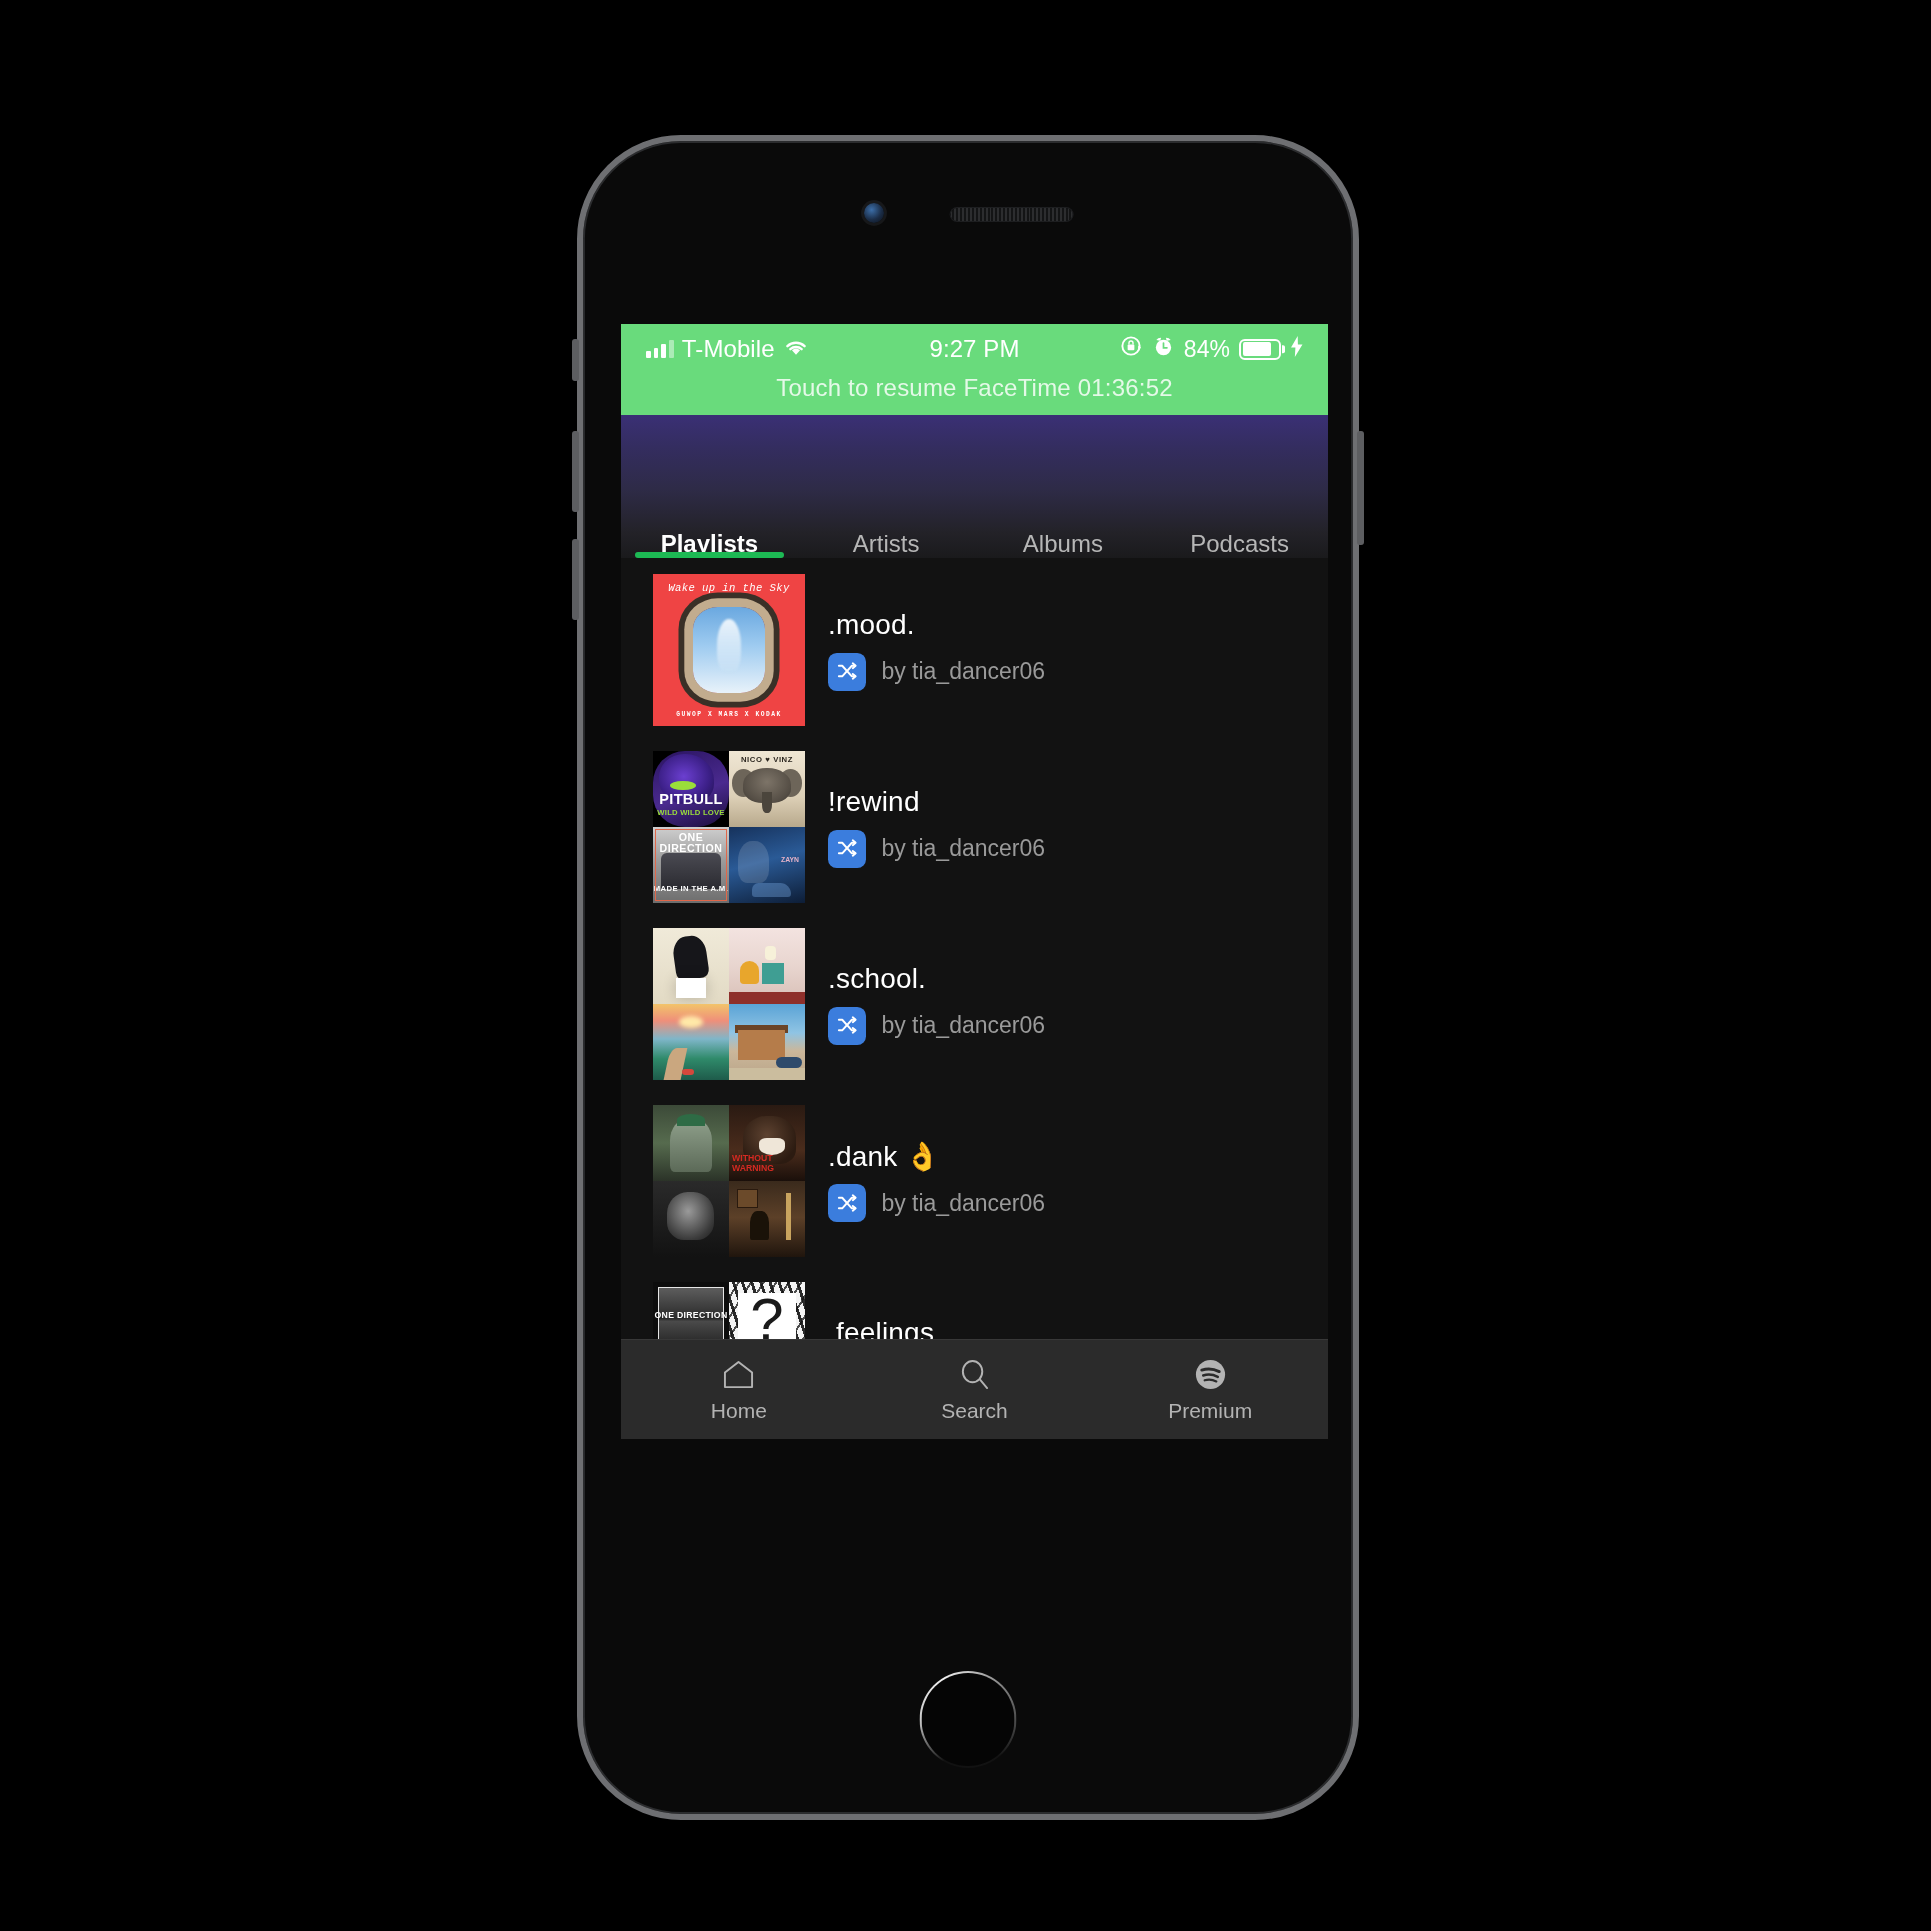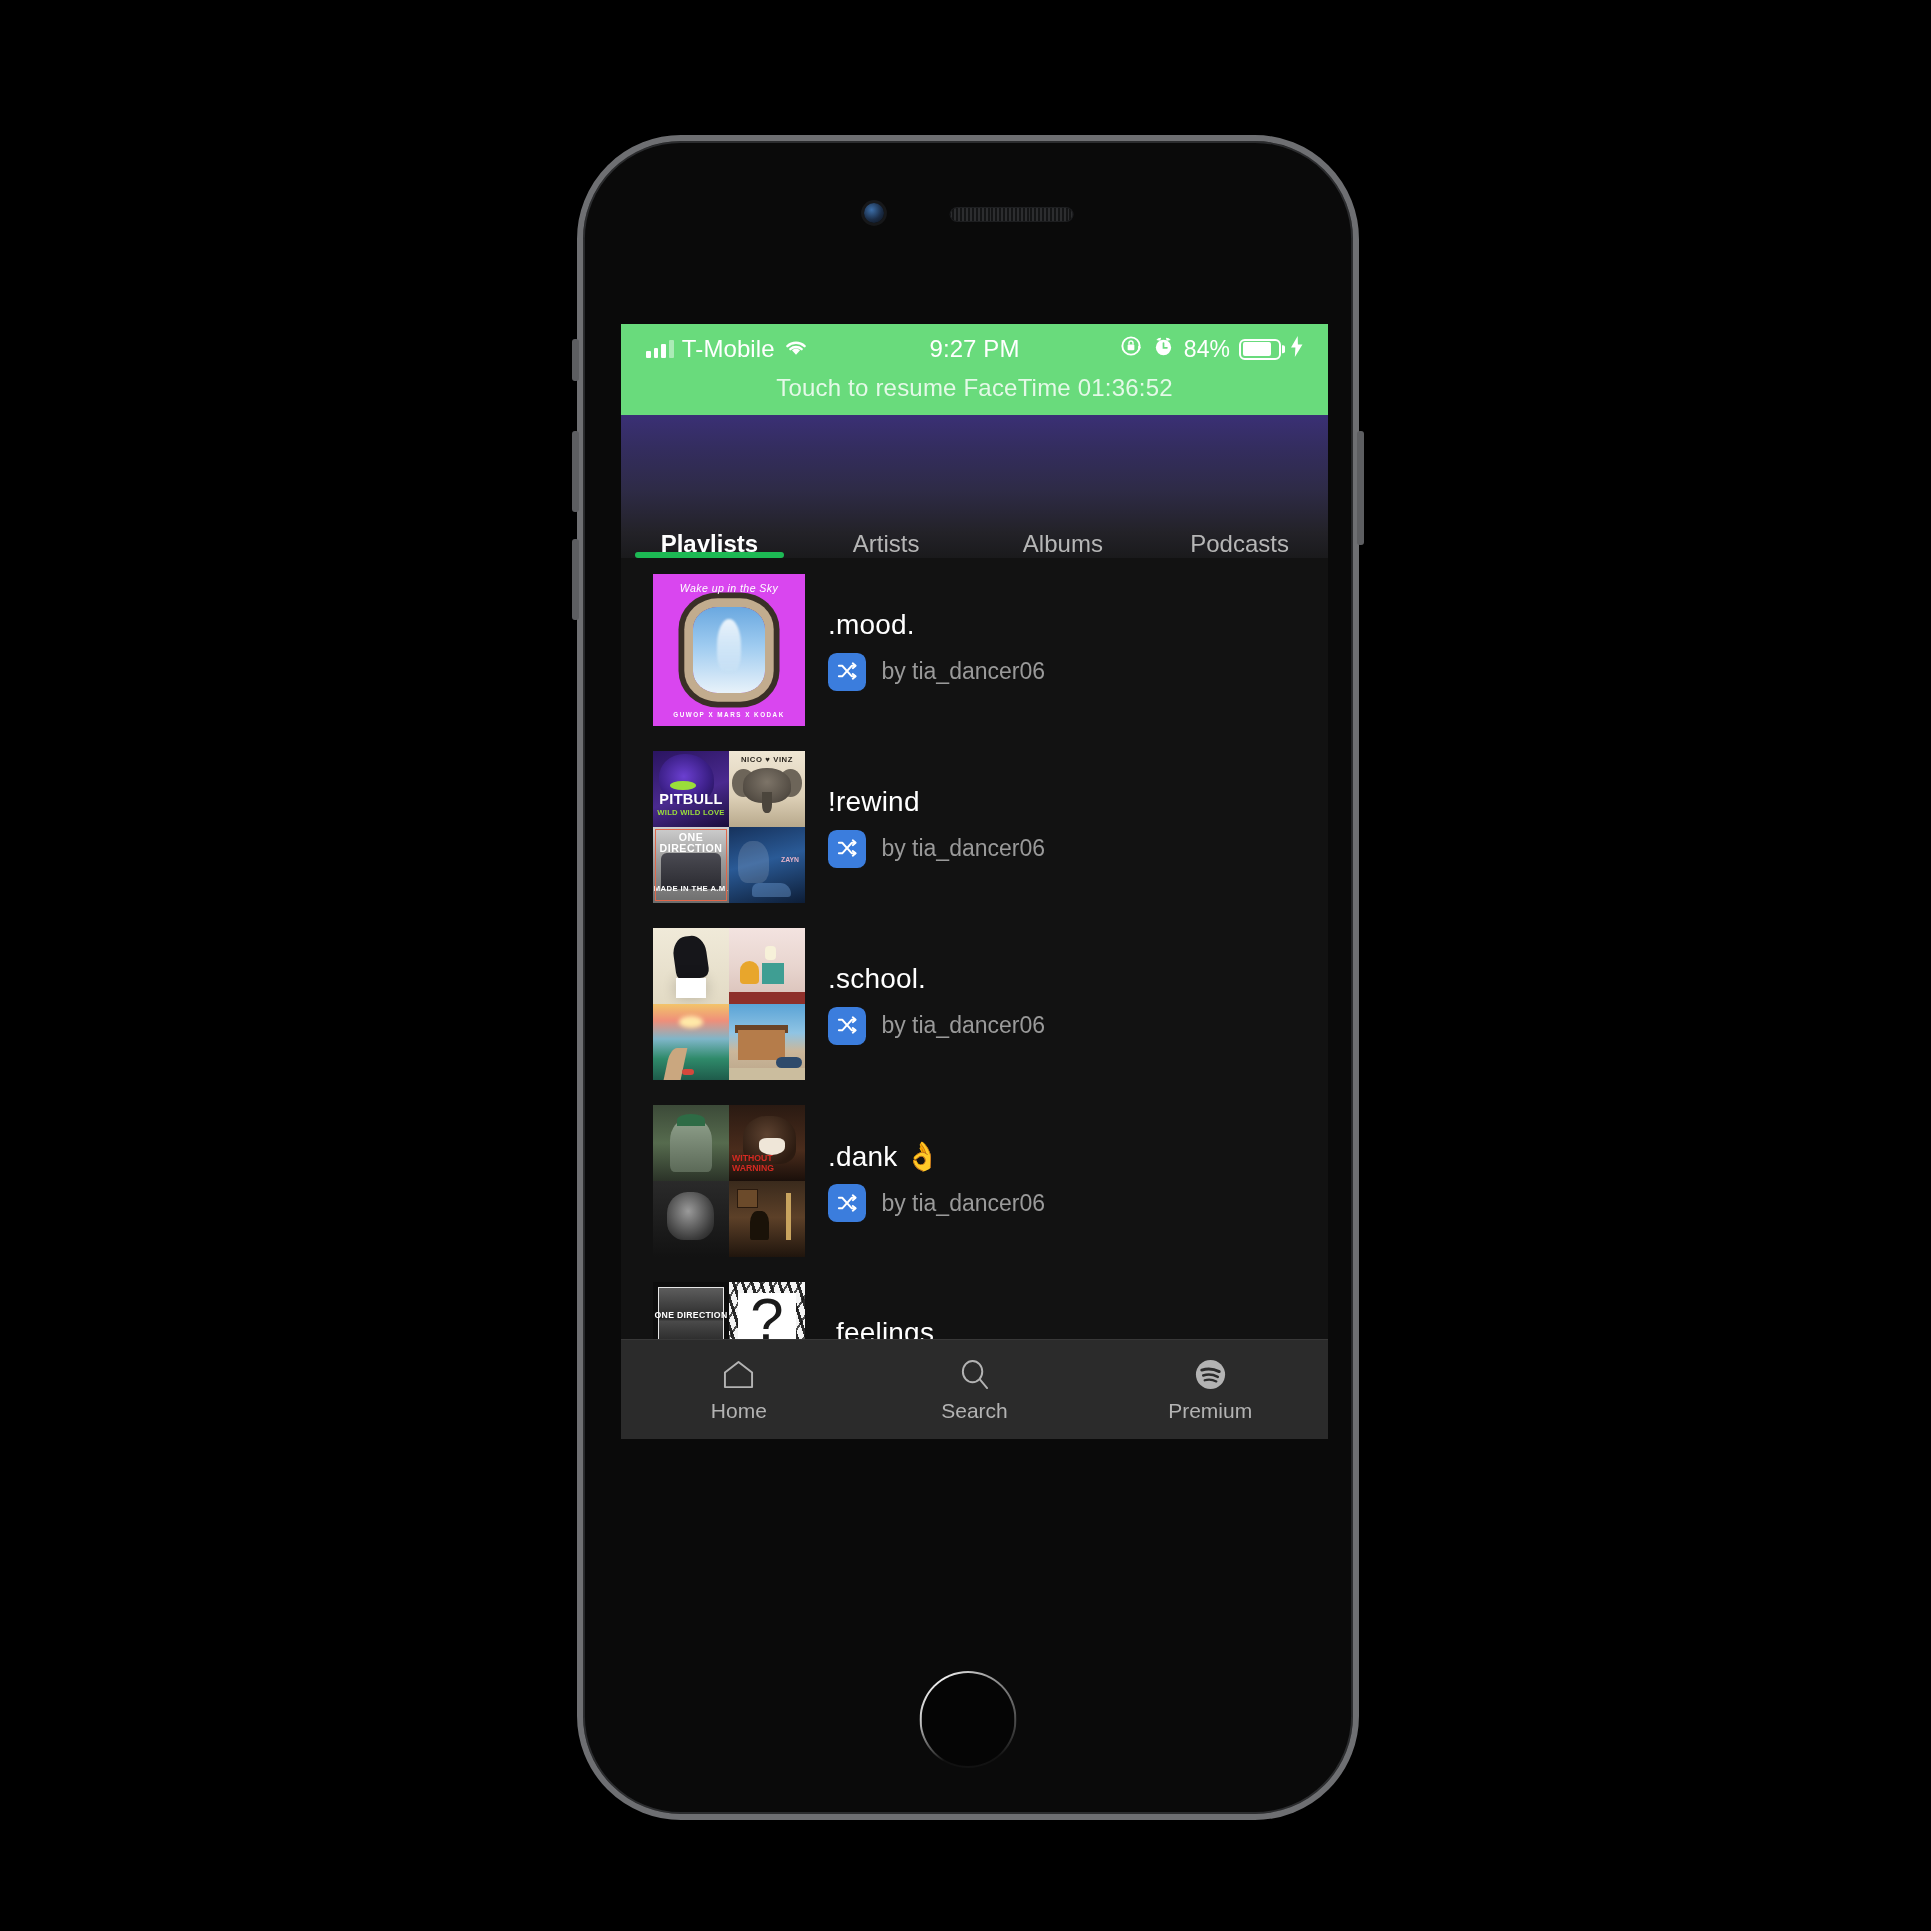--- a/index.html
+++ b/index.html
@@ -167,38 +167,38 @@
 
   
   .cv { position:absolute; inset:0; }
   .cv-txt {
     position:absolute; left:0; right:0;
     text-align:center; color:#fff;
     font-weight:700; line-height:1.05;
   }
 
   
-  .sky-bg { background:#d946ef; }
+  .sky-bg { background:#ef4444;font-family:Liberation Mono, monospace; }
   .sky-window {
     position:absolute; left:26%; top:22%; width:48%; height:56%;
     border-radius:34% 34% 34% 34%/26% 26% 26% 26%;
     background:linear-gradient(180deg,#6aa8e0 0%,#9ecbf0 45%,#e8f2fa 100%);
     box-shadow:0 0 0 8.7px #c2ac8e, 0 0 0 14.5px #3a3027;
   }
   .sky-statue {
     position:absolute; left:34%; top:14%; width:32%; height:62%;
     background:linear-gradient(180deg,rgba(255,255,255,.85),rgba(200,225,245,.5));
     border-radius:50% 50% 35% 35%;
     filter:blur(1px);
   }
   .sky-top { top:6%; font-size:10.6px; font-style:italic; font-weight:400; letter-spacing:0.4px;}
   .sky-bot { bottom:5%; font-size:6.3px; letter-spacing:1.5px; }
 
   
-  .pit { background:linear-gradient(160deg,#2a1460 0%,#4a2a8f 55%,#1a0d3a 100%); }
+  .pit { background:linear-gradient(160deg,#2a1460 0%,#4a2a8f 55%,#1a0d3a 100%);border-radius:32px; }
   .pit-face {
     position:absolute; left:8%; top:4%; width:72%; height:66%;
     background:radial-gradient(ellipse at 45% 45%, #6b3fd0 0%, #3b1f86 60%, #1d1046 100%);
     border-radius:46% 52% 40% 48%;
   }
   .pit-lips {
     position:absolute; left:22%; top:40%; width:34%; height:12%;
     background:#9ade3a; border-radius:50%;
   }
   .pit-txt1 { bottom:26%; font-size:14.5px; letter-spacing:0.3px; }

